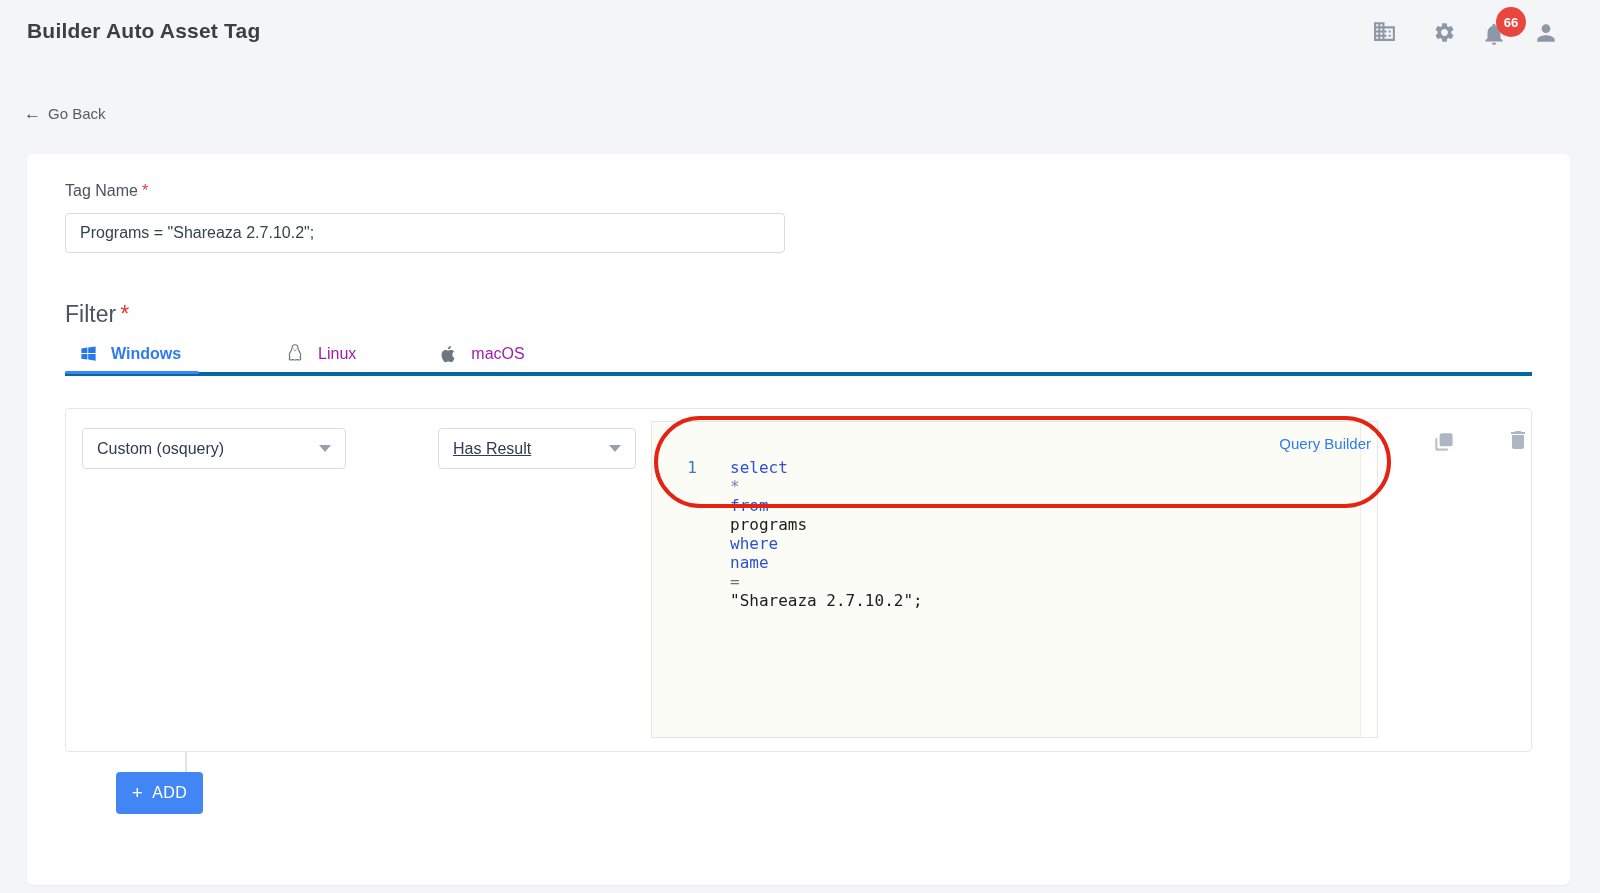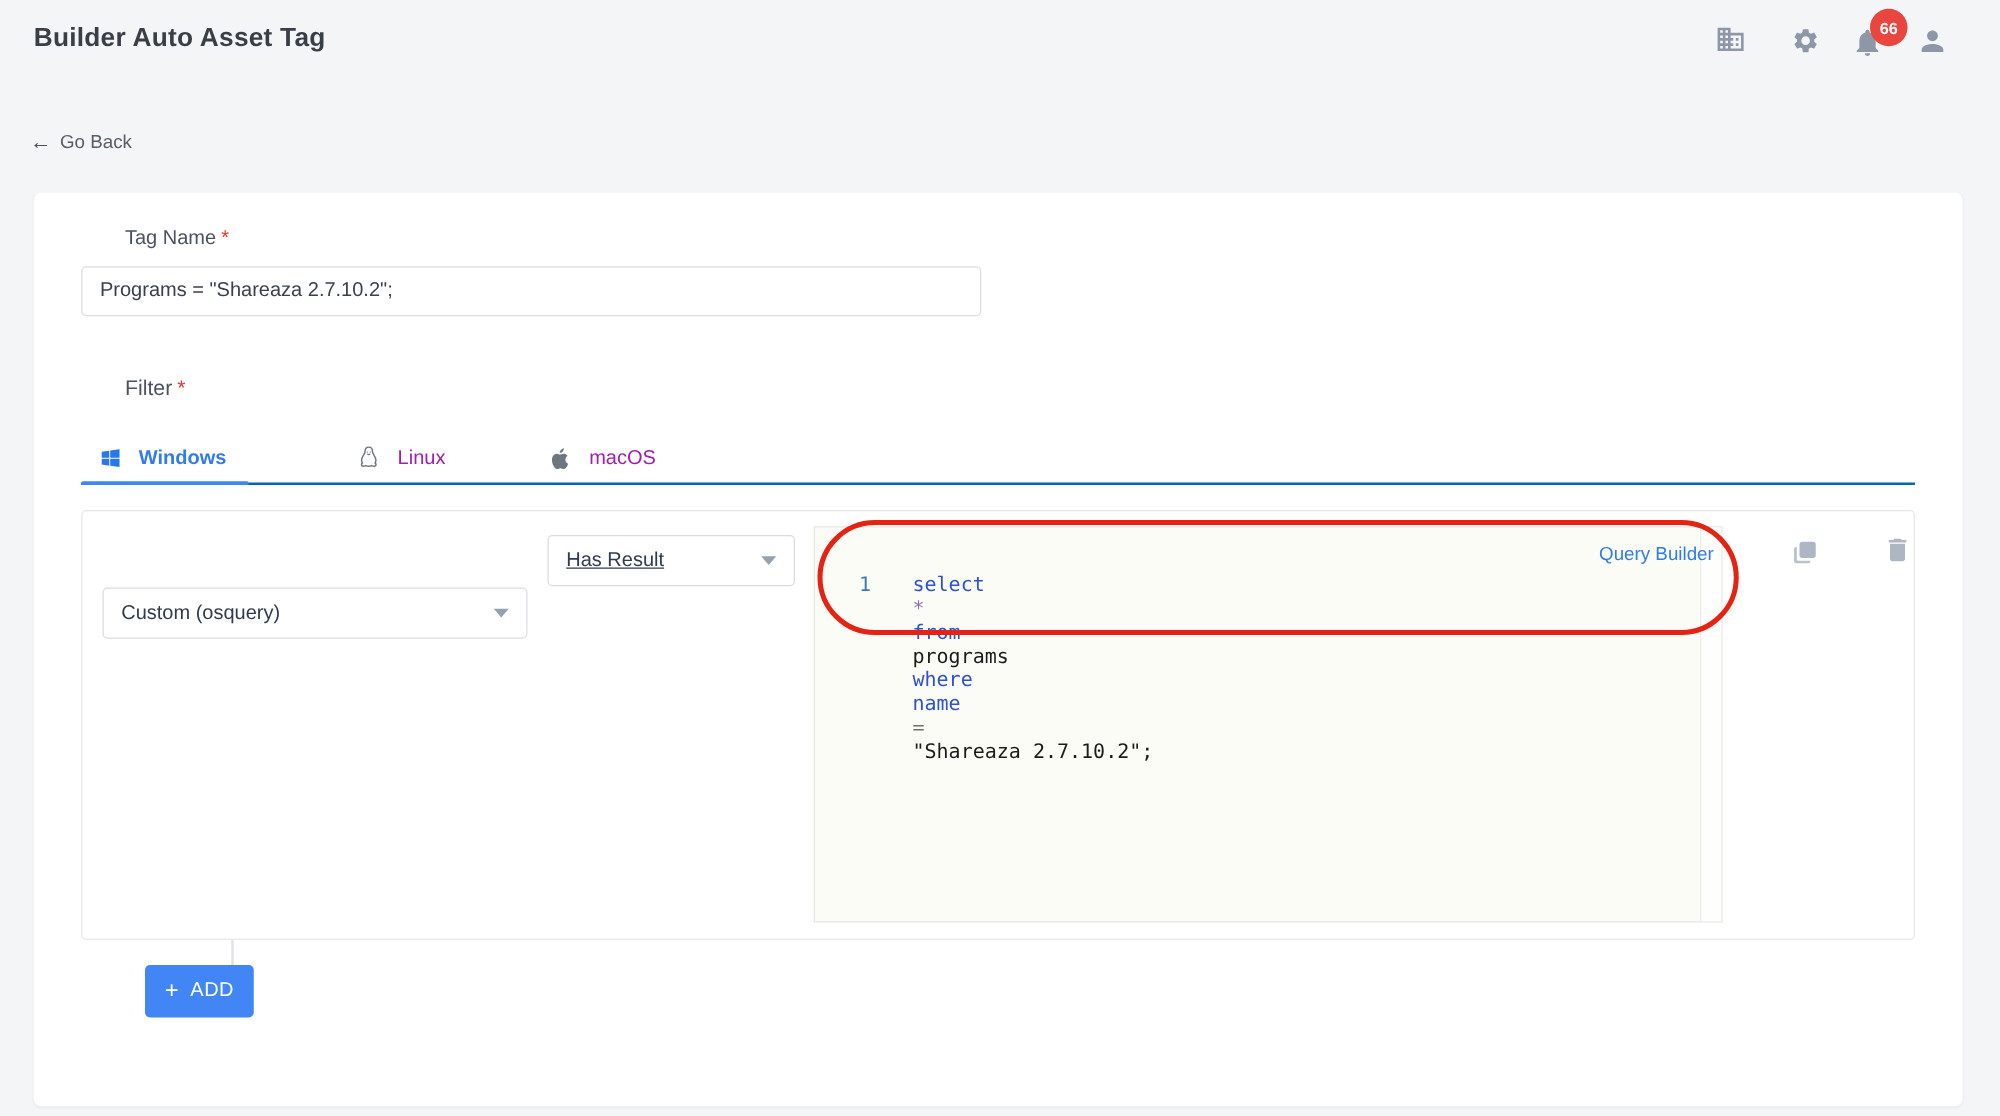--- a/index.html
+++ b/index.html
@@ -21,48 +21,48 @@
 
   
   .go-back { position:absolute; left:24px; top:105px; font-size:15px; color:#565d66; cursor:pointer;
              display:flex; align-items:center; gap:7px; }
   .go-back .arrow { font-size:17px; color:#4a5158; line-height:1; }
 
   
   .card { position:absolute; left:27px; top:154px; width:1543px; height:731px; background:#ffffff;
           border-radius:6px; box-shadow:0 1px 2px rgba(40,50,60,.05); }
 
-  .field-label { position:absolute; font-size:16px; color:#4b5360;margin-left:35px; }
+  .field-label { position:absolute; font-size:16px; color:#4b5360; }
   .req { color:#e53935; margin-left:4px; }
   .lbl-tagname { left:38px; top:28px; }
   .input-tagname { position:absolute; left:38px; top:59px; width:720px; height:40px; border:1px solid #d8dce2;
                    border-radius:4px; padding:0 14px; font-size:16px; color:#39414d; background:#fff;
                    font-family:"Liberation Sans", sans-serif; outline:none; }
-  .lbl-filter { left:38px; top:147px; font-size:17px; }
-
-  
-  .tabs { position:absolute; left:38px; top:193px; right:38px; height:41px; border-bottom:2px solid #0369a1;
+  .lbl-filter { left:38px; top:147px; font-size:23px; }
+
+  
+  .tabs { position:absolute; left:38px; top:181px; right:38px; height:41px; border-bottom:4px solid #0369a1;
           display:flex; }
   .tab { display:flex; align-items:center; gap:13px; cursor:pointer; height:100%; position:relative; }
   .tab-windows { margin-left:14px; padding-right:18px; }
   .tab-linux   { margin-left:86px; padding-right:10px; }
   .tab-macos   { margin-left:72px; }
   .tab .tab-label { font-size:16px; color:#a21caf; font-weight:500; }
   .tab.active .tab-label { color:#2f7bef; font-weight:700; }
   .tab.active::after { content:""; position:absolute; left:-14px; right:0; bottom:-2px; height:3px;
                        background:#3d87f5; border-radius:2px; }
   .tab-icon { display:flex; }
 
   
   .panel { position:absolute; left:38px; top:254px; width:1467px; height:344px; border:1px solid #e5e8ec;
            border-radius:4px; background:#fff; }
   .select-box { position:absolute; height:41px; border:1px solid #d8dce2; border-radius:4px; background:#fff;
                 display:flex; align-items:center; justify-content:space-between; padding:0 14px;
                 font-size:16px; color:#2f3b4f; cursor:pointer; }
-  .sel-type { left:16px; top:19px; width:340px;margin-top:42px; }
+  .sel-type { left:16px; top:19px; width:264px; }
   .sel-cond { left:372px; top:19px; width:198px;text-decoration:underline; }
   .caret { width:0; height:0; border-left:6px solid transparent; border-right:6px solid transparent;
            border-top:7px solid #97a0af; margin-left:12px; }
 
   
   .editor { position:absolute; left:585px; top:12px; width:727px; height:317px; background:#fcfcf6;
             border:1px solid #e7e7e1; }
   .editor-gutter-scroll { position:absolute; top:0; right:0; bottom:0; width:17px; background:#fefefc;
             border-left:1px solid #ececea; }
   .query-builder { position:absolute; top:13px; right:6px; font-size:15px; font-weight:400; color:#2f7bf0;

